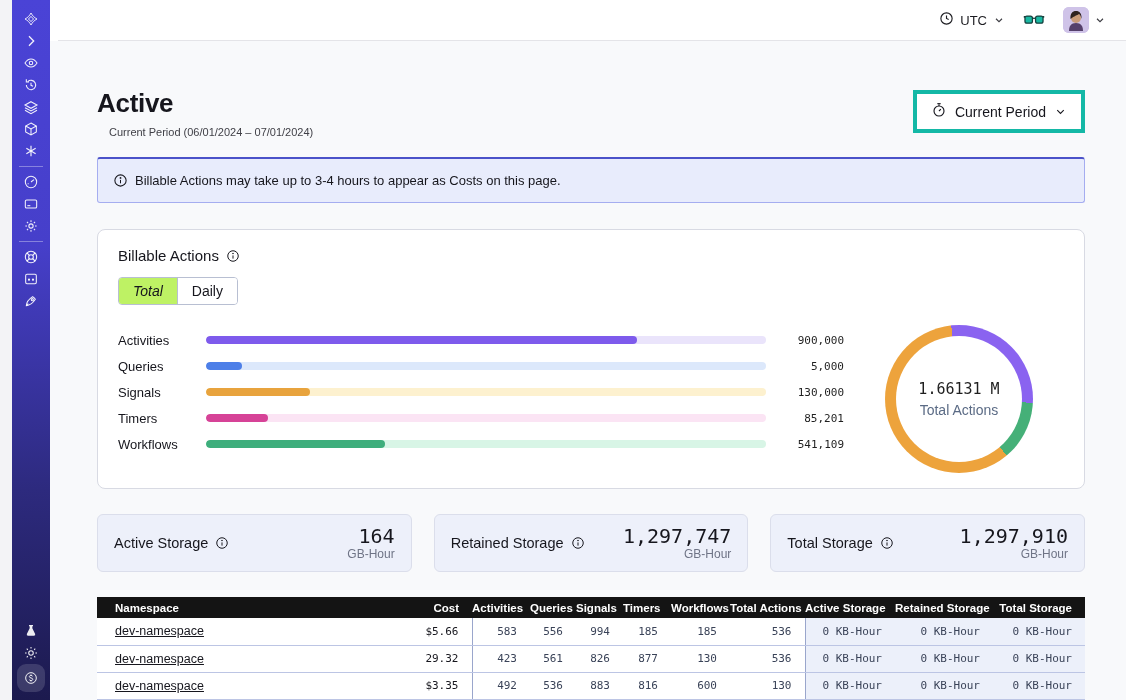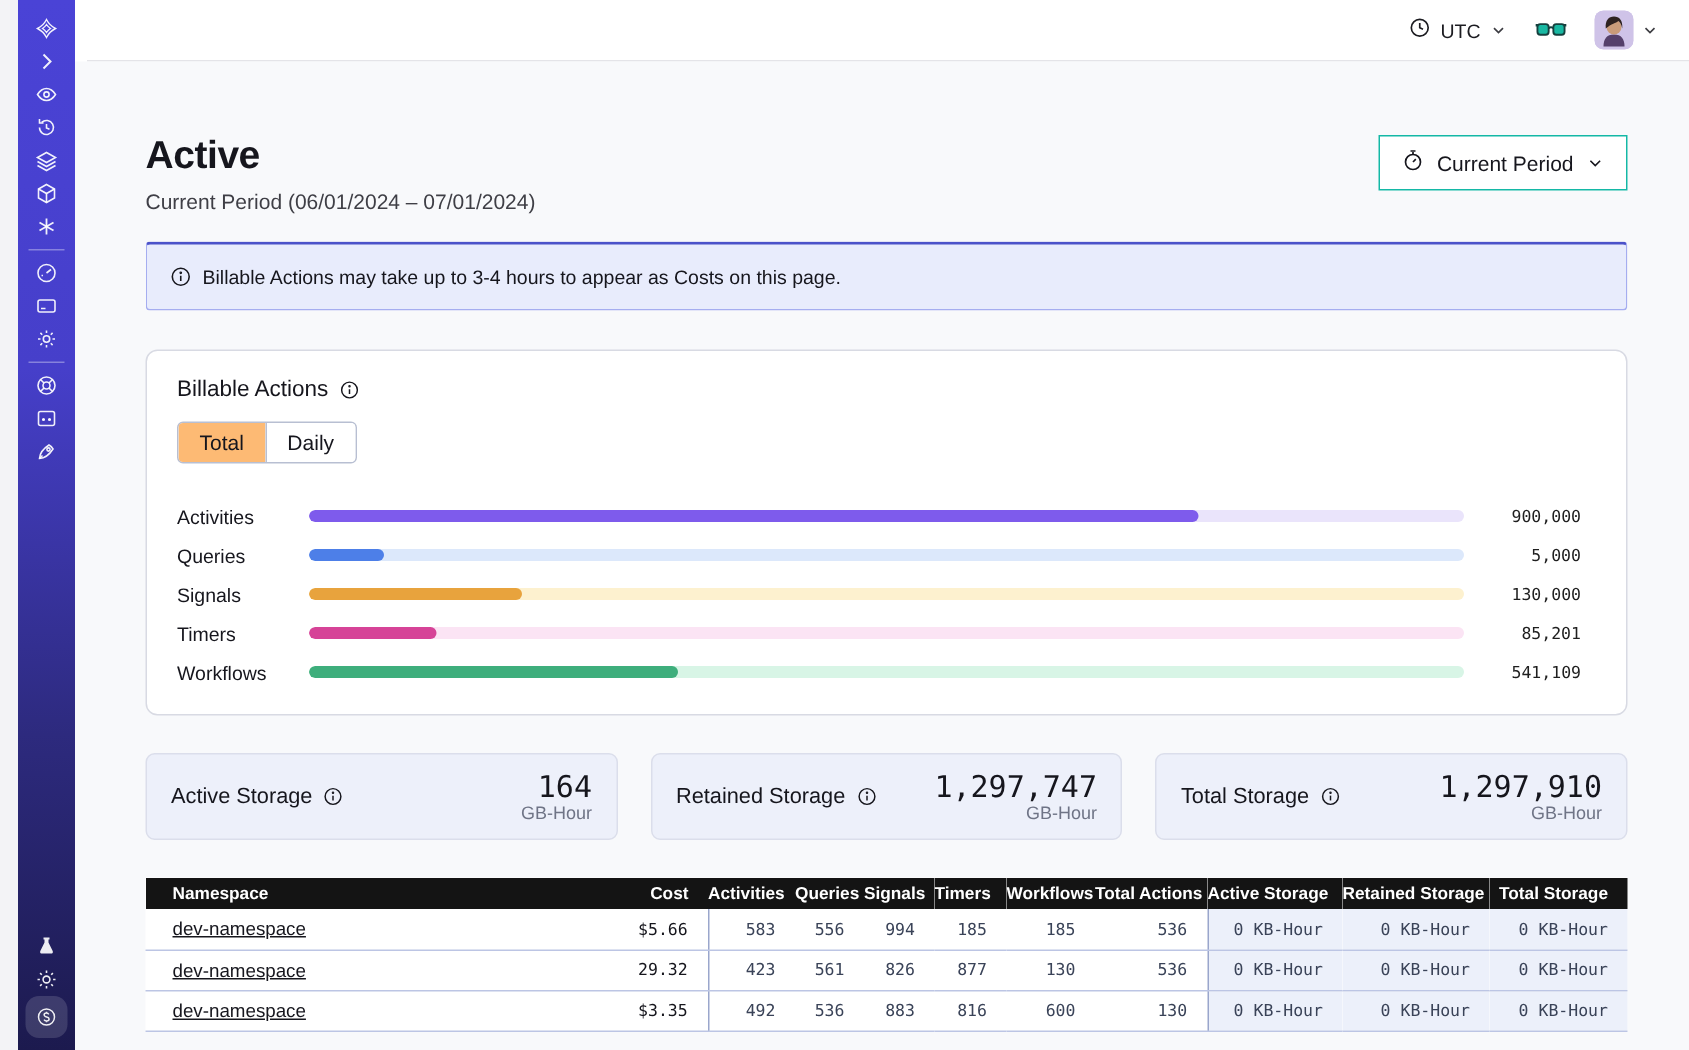--- a/index.html
+++ b/index.html
@@ -27,33 +27,33 @@
   .glasses-btn { display:flex; align-items:center; cursor:pointer; }
   .avatar-wrap { display:flex; align-items:center; gap:5px; cursor:pointer; }
   .avatar { width:26px; height:26px; border-radius:6px; background:#cfc3e8; overflow:hidden; }
 
   
   .content { position:absolute; left:50px; top:41px; right:0; bottom:0; background:#f8f9fb;
     padding:47px 41px 0 47px; overflow:hidden; }
 
   .title-row { display:flex; justify-content:space-between; align-items:flex-start; }
   .page-title { font-size:26px; font-weight:600; color:#16161d; letter-spacing:-.3px; }
-  .page-subtitle { font-size:14px; color:#3f3f46; margin-top:7px; }
-  .period-btn { display:flex; align-items:center; gap:8px; background:#fff; border:1px solid #14b8a6;
+  .page-subtitle { font-size:11px; color:#3f3f46; margin-top:7px;margin-left:12px; }
+  .period-btn { display:flex; align-items:center; gap:8px; background:#fff; border:4px solid #14b8a6;
     border-radius:0; padding:8px 14px; font-size:14px; color:#16161d; cursor:pointer; margin-top:2px; }
 
   .banner { margin-top:19px; background:#e8ecfc; border:1px solid #a5adf0; border-top:2px solid #4b52c9;
     border-radius:3px; padding:14px 15px; font-size:13px; color:#16161d;
     display:flex; align-items:center; gap:7px; }
 
   .card { margin-top:26px; background:#fff; border:1px solid #d8dae3; border-radius:8px; padding:17px 20px 15px; }
   .card-title { font-size:15px; font-weight:500; color:#16161d; display:flex; align-items:center; gap:7px; }
   .tabs { display:inline-flex; border:1px solid #b8bfd2; border-radius:4px; overflow:hidden; margin-top:13px; background:#fff; }
   .tab { padding:5px 14px; font-size:14px; color:#16161d; cursor:pointer; background:#fff; }
-  .tab.active { background:#fdba74; }
+  .tab.active { background:#bef264;font-style:italic; }
   .tab + .tab { border-left:1px solid #b8bfd2; }
 
   .chart-zone { display:flex; margin-top:20px; }
   .bars { flex:1; padding-top:2px; }
   .bar-row { display:grid; grid-template-columns:88px 1fr 88px; align-items:center; height:26px; }
   .bar-label { font-size:13px; color:#16161d; }
   .track { height:8px; border-radius:4px; position:relative; overflow:hidden; }
   .fill { height:8px; border-radius:4px; }
   .bar-value { font-size:11px; text-align:right; color:#1f1f1f; padding-right:10px; }
 
@@ -318,20 +318,28 @@
               <span class="fill" style="background: rgb(214, 67, 151); width: 11%; display: block;"></span>
             </span>
           <span class="bar-value mono">85,201</span>
         </div>
         <div class="bar-row">
           <span class="bar-label">Workflows</span>
           <span class="track" style="background: rgb(216, 245, 230);">
               <span class="fill" style="background: rgb(62, 174, 124); width: 32%; display: block;"></span>
             </span>
           <span class="bar-value mono">541,109</span>
+        </div>
+      </div>
+      <div class="donut-zone">
+        <div class="donut" style="background: conic-gradient(from -6deg, rgb(138, 99, 240) 0%, rgb(138, 99, 240) 27.5%, rgb(69, 176, 120) 27.5%, rgb(69, 176, 120) 40.5%, rgb(237, 163, 60) 40.5%, rgb(237, 163, 60) 100%);">
+          <div class="donut-hole">
+            <span class="donut-value mono">1.66131 M</span>
+            <span class="donut-label">Total Actions</span>
+          </div>
         </div>
       </div>
     </div>
   </section>
 
   <div class="storage-row">
     <div class="storage-card">
       <span class="storage-label">
         <span>Active Storage</span>
         <span class="info-ic">

